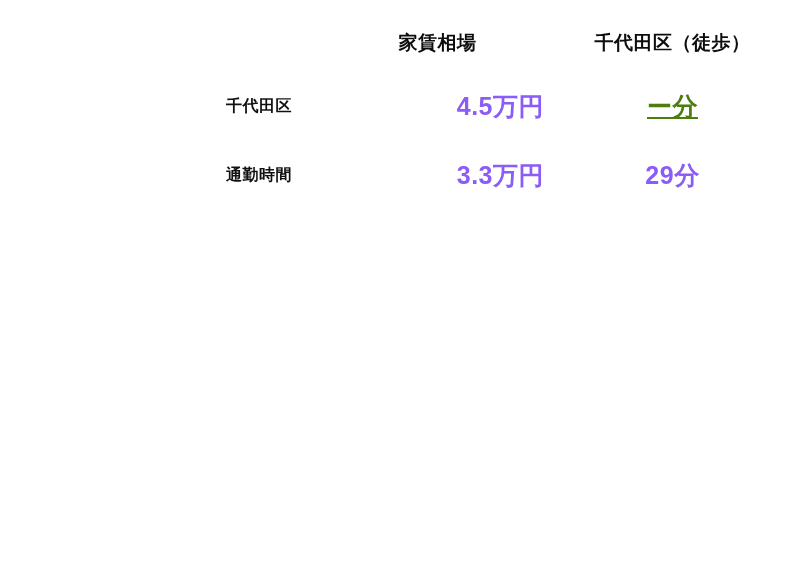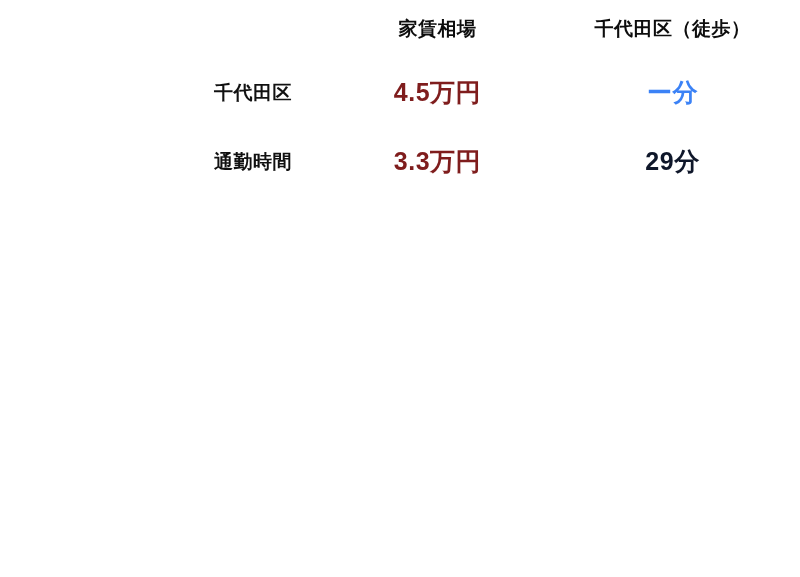--- a/index.html
+++ b/index.html
@@ -24,62 +24,63 @@
   table.cmp {
     width: 800px;
     border-collapse: collapse;
     table-layout: fixed;
   }
   table.cmp col.c-label { width: 330px; }
   table.cmp col.c-rent  { width: 215px; }
   table.cmp col.c-time  { width: 255px; }
 
   thead th {
-    padding: 16px 0 16px 0;
+    padding: 30px 0 16px 0;
     font-size: 19px;
     font-weight: bold;
     color: #0d0d0d;
     text-align: center;
     letter-spacing: 0.5px;
     white-space: nowrap;
     border: none;
     margin-top: 27px;
   }
   thead th.h-label { text-align: right; }
 
   tbody td {
     height: 67px;
     border: none;
     white-space: nowrap;
     vertical-align: middle;
   }
   td.label {
     text-align: right;
     padding-right: 38px;
-    font-size: 19px;
+    font-size: 16px;
     font-weight: bold;
     color: #111111;
     letter-spacing: 0.5px;
   }
   td.rent {
-    text-align: center;
+    text-align: right;
     font-size: 25px;
     font-weight: bold;
-    color: #7f1d1d;
+    color: #8b5cf6;
     letter-spacing: 0.5px;
   }
   td.time {
     text-align: center;
     font-size: 25px;
     font-weight: bold;
-    color: #0f172a;
+    color: #8b5cf6;
     letter-spacing: 0.5px;
   }
   td.time.muted {
-    color: #3b82f6;
+    color: #4d7c0f;
+    text-decoration: underline;
   }
 </style>
 </head>
 <body>
 
 <div class="sheet">
   <table class="cmp">
     <colgroup>
       <col class="c-label">
       <col class="c-rent">

